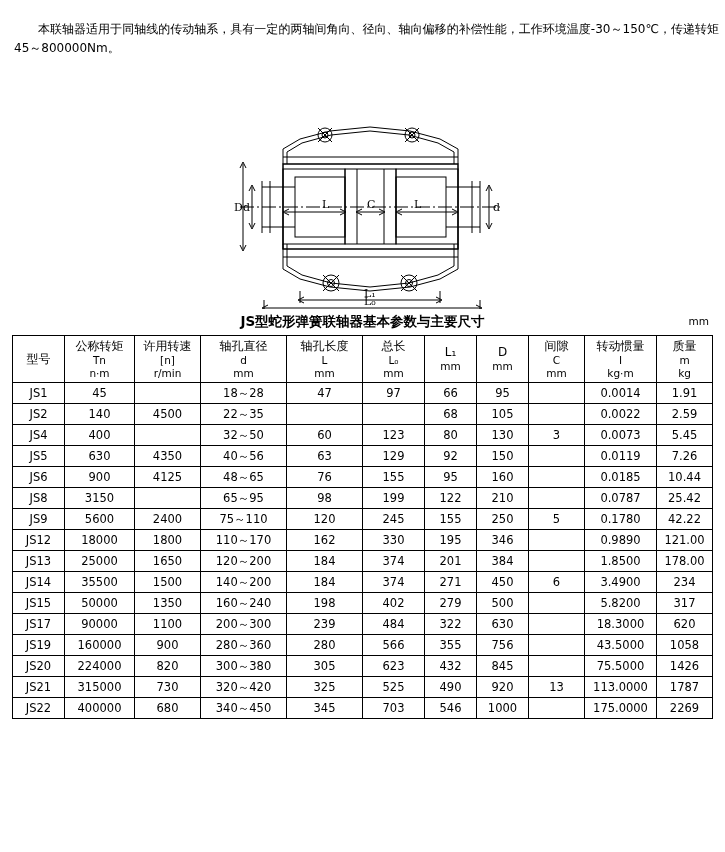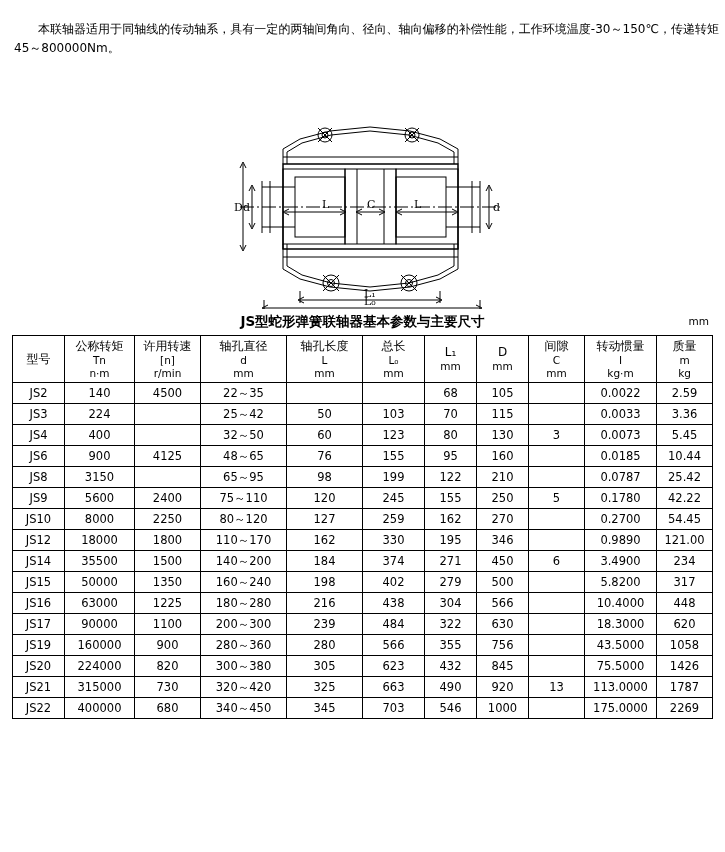--- a/index.html
+++ b/index.html
@@ -273,57 +273,70 @@
         </td>
         <td>
           <div class="hd-main">质量</div>
           <div class="hd-sub">m</div>
           <div class="hd-sub">kg</div>
         </td>
       </tr>
     </thead>
     <tbody>
         <tr>
+          <td>JS1</td>
+          <td>45</td>
+          <td></td>
+          <td>18～28</td>
+          <td>47</td>
+          <td>97</td>
+          <td>66</td>
+          <td>95</td>
+          <td></td>
+          <td>0.0014</td>
+          <td>1.91</td>
+        </tr>
+        <tr>
           <td>JS2</td>
           <td>140</td>
           <td>4500</td>
           <td>22～35</td>
           <td></td>
           <td></td>
           <td>68</td>
           <td>105</td>
           <td></td>
           <td>0.0022</td>
           <td>2.59</td>
-        </tr>
-        <tr>
-          <td>JS3</td>
-          <td>224</td>
-          <td></td>
-          <td>25～42</td>
-          <td>50</td>
-          <td>103</td>
-          <td>70</td>
-          <td>115</td>
-          <td></td>
-          <td>0.0033</td>
-          <td>3.36</td>
         </tr>
         <tr>
           <td>JS4</td>
           <td>400</td>
           <td></td>
           <td>32～50</td>
           <td>60</td>
           <td>123</td>
           <td>80</td>
           <td>130</td>
           <td>3</td>
           <td>0.0073</td>
           <td>5.45</td>
+        </tr>
+        <tr>
+          <td>JS5</td>
+          <td>630</td>
+          <td>4350</td>
+          <td>40～56</td>
+          <td>63</td>
+          <td>129</td>
+          <td>92</td>
+          <td>150</td>
+          <td></td>
+          <td>0.0119</td>
+          <td>7.26</td>
         </tr>
         <tr>
           <td>JS6</td>
           <td>900</td>
           <td>4125</td>
           <td>48～65</td>
           <td>76</td>
           <td>155</td>
           <td>95</td>
           <td>160</td>
@@ -351,44 +364,44 @@
           <td>75～110</td>
           <td>120</td>
           <td>245</td>
           <td>155</td>
           <td>250</td>
           <td>5</td>
           <td>0.1780</td>
           <td>42.22</td>
         </tr>
         <tr>
-          <td>JS10</td>
-          <td>8000</td>
-          <td>2250</td>
-          <td>80～120</td>
-          <td>127</td>
-          <td>259</td>
-          <td>162</td>
-          <td>270</td>
-          <td></td>
-          <td>0.2700</td>
-          <td>54.45</td>
-        </tr>
-        <tr>
           <td>JS12</td>
           <td>18000</td>
           <td>1800</td>
           <td>110～170</td>
           <td>162</td>
           <td>330</td>
           <td>195</td>
           <td>346</td>
           <td></td>
           <td>0.9890</td>
           <td>121.00</td>
+        </tr>
+        <tr>
+          <td>JS13</td>
+          <td>25000</td>
+          <td>1650</td>
+          <td>120～200</td>
+          <td>184</td>
+          <td>374</td>
+          <td>201</td>
+          <td>384</td>
+          <td></td>
+          <td>1.8500</td>
+          <td>178.00</td>
         </tr>
         <tr>
           <td>JS14</td>
           <td>35500</td>
           <td>1500</td>
           <td>140～200</td>
           <td>184</td>
           <td>374</td>
           <td>271</td>
           <td>450</td>
@@ -403,33 +416,20 @@
           <td>160～240</td>
           <td>198</td>
           <td>402</td>
           <td>279</td>
           <td>500</td>
           <td></td>
           <td>5.8200</td>
           <td>317</td>
         </tr>
         <tr>
-          <td>JS16</td>
-          <td>63000</td>
-          <td>1225</td>
-          <td>180～280</td>
-          <td>216</td>
-          <td>438</td>
-          <td>304</td>
-          <td>566</td>
-          <td></td>
-          <td>10.4000</td>
-          <td>448</td>
-        </tr>
-        <tr>
           <td>JS17</td>
           <td>90000</td>
           <td>1100</td>
           <td>200～300</td>
           <td>239</td>
           <td>484</td>
           <td>322</td>
           <td>630</td>
           <td></td>
           <td>18.3000</td>
@@ -460,21 +460,21 @@
           <td></td>
           <td>75.5000</td>
           <td>1426</td>
         </tr>
         <tr>
           <td>JS21</td>
           <td>315000</td>
           <td>730</td>
           <td>320～420</td>
           <td>325</td>
-          <td>663</td>
+          <td>525</td>
           <td>490</td>
           <td>920</td>
           <td>13</td>
           <td>113.0000</td>
           <td>1787</td>
         </tr>
         <tr>
           <td>JS22</td>
           <td>400000</td>
           <td>680</td>

